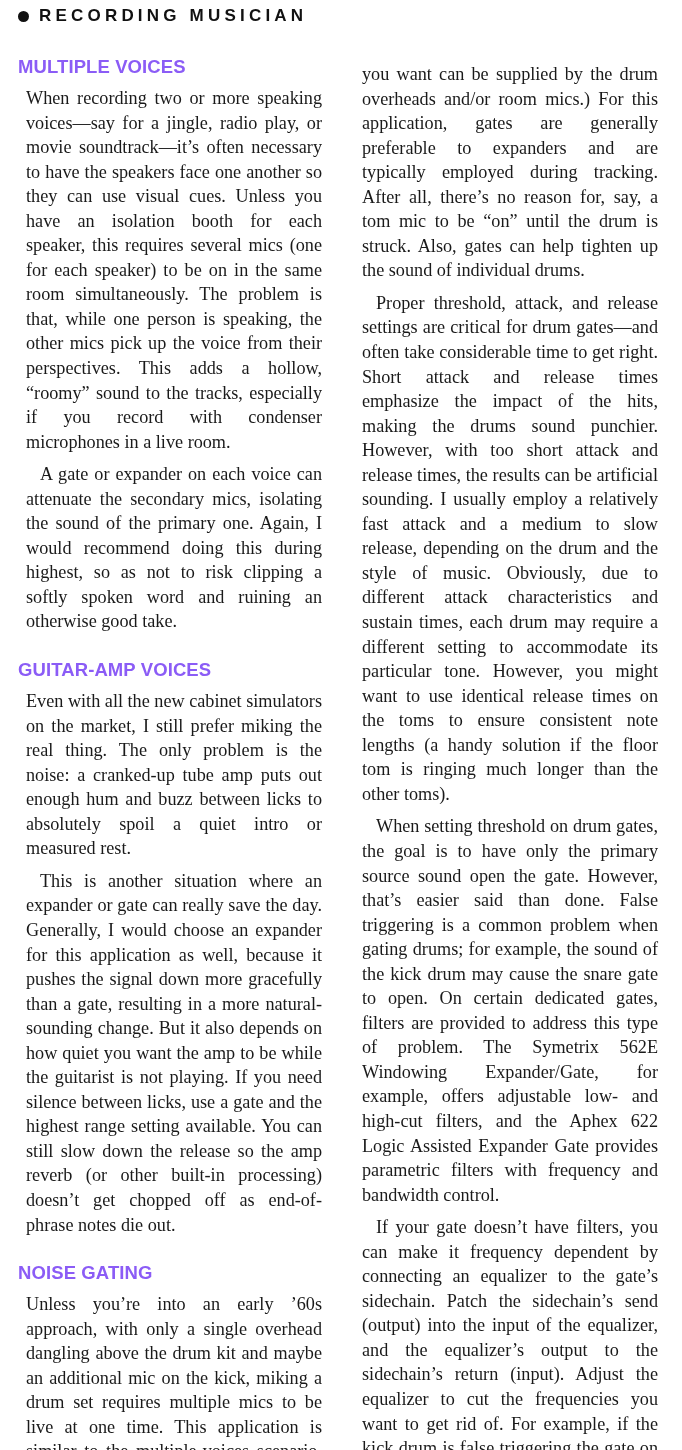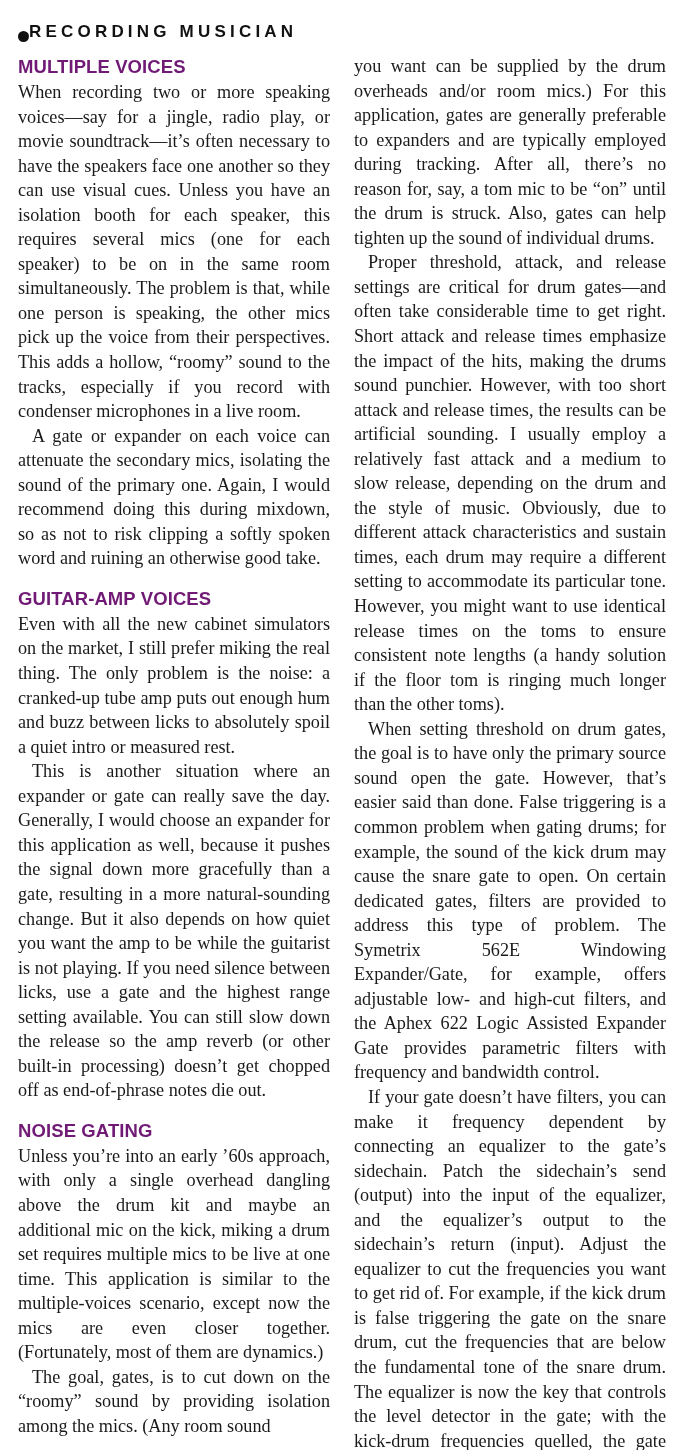--- a/index.html
+++ b/index.html
@@ -2,61 +2,61 @@
 <html><head>
 <meta charset="utf-8">
 <style>
   html, body { margin: 0; padding: 0; background: #ffffff; }
   body {
     width: 682px; height: 1450px; overflow: hidden; position: relative;
     font-family: "Liberation Serif", "DejaVu Serif", serif;
     color: #1a1a1a;
   }
   .running-head {
-    position: absolute; left: 18px; top: 22px;
-    display: flex; align-items: flex-end; 
+    position: absolute; left: 18px; top: 6px;
+    display: flex; align-items: center; gap: 10px;
   }
   .bullet {
     width: 11px; height: 11px; border-radius: 50%; background: #111;
     display: inline-block;
   }
   .running-title {
     font-family: "Liberation Sans", "DejaVu Sans", sans-serif;
     font-weight: bold; font-size: 17px; letter-spacing: 4.2px;
     color: #111;
   }
   .col {
     position: absolute; top: 56px; width: 312px;
     font-size: 18.2px; line-height: 24.55px;
     text-align: justify; hyphens: none;
   }
   .col-left { left: 18px; }
   .col-right { left: 354px; top: 54px; }
-  .col p { margin: 0; text-indent: 0; }
+  .col p { margin: 8px; text-indent: 0; }
   .col p.indent { text-indent: 14px; }
   .section-head {
     font-family: "Liberation Sans", "DejaVu Sans", sans-serif;
     font-weight: bold; font-size: 18.5px; line-height: 22px;
-    color: #701a75; margin: 0 0 2px 0; letter-spacing: 0.1px;
+    color: #8b5cf6; margin: 0 0 2px 0; letter-spacing: 0.1px;
   }
   .section-gap { height: 17px; }
 </style>
 </head>
 <body>
 
 <header class="running-head">
   <span class="bullet"></span>
   <span class="running-title">RECORDING MUSICIAN</span>
 </header>
 
 <article class="col col-left">
   <section>
     <h2 class="section-head">MULTIPLE VOICES</h2>
     <p>When recording two or more speaking voices—say for a jingle, radio play, or movie soundtrack—it’s often necessary to have the speakers face one another so they can use visual cues. Unless you have an isolation booth for each speaker, this requires several mics (one for each speaker) to be on in the same room simultaneously. The problem is that, while one person is speaking, the other mics pick up the voice from their perspectives. This adds a hollow, “roomy” sound to the tracks, especially if you record with condenser microphones in a live room.</p>
-    <p class="indent">A gate or expander on each voice can attenuate the secondary mics, isolating the sound of the primary one. Again, I would recommend doing this during mixdown, so as not to risk clipping a softly spoken word and ruining an otherwise good take.</p>
+    <p class="indent">A gate or expander on each voice can attenuate the secondary mics, isolating the sound of the primary one. Again, I would recommend doing this during highest, so as not to risk clipping a softly spoken word and ruining an otherwise good take.</p>
   </section>
   <div class="section-gap"></div>
   <section>
     <h2 class="section-head">GUITAR-AMP VOICES</h2>
     <p>Even with all the new cabinet simulators on the market, I still prefer miking the real thing. The only problem is the noise: a cranked-up tube amp puts out enough hum and buzz between licks to absolutely spoil a quiet intro or measured rest.</p>
     <p class="indent">This is another situation where an expander or gate can really save the day. Generally, I would choose an expander for this application as well, because it pushes the signal down more gracefully than a gate, resulting in a more natural-sounding change. But it also depends on how quiet you want the amp to be while the guitarist is not playing. If you need silence between licks, use a gate and the highest range setting available. You can still slow down the release so the amp reverb (or other built-in processing) doesn’t get chopped off as end-of-phrase notes die out.</p>
   </section>
   <div class="section-gap"></div>
   <section>
     <h2 class="section-head">NOISE GATING</h2>

